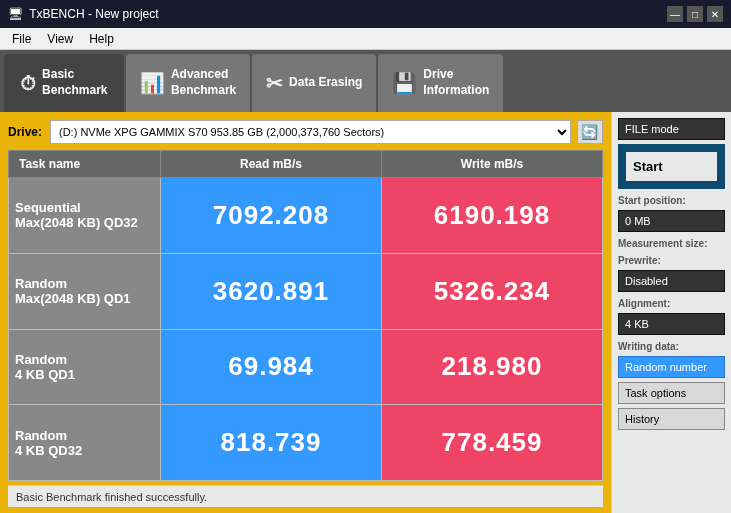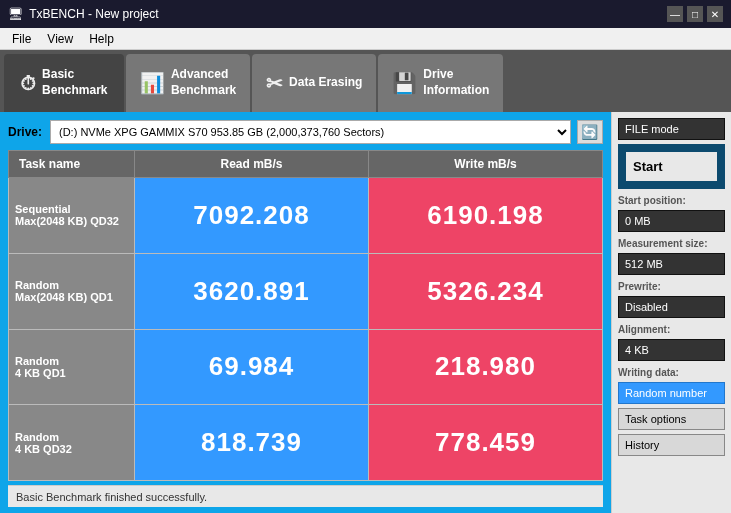--- a/index.html
+++ b/index.html
@@ -89,21 +89,21 @@
     .tab-btn .tab-text {
       text-align: left;
       line-height: 1.3;
     }
     .tab-icon {
       font-size: 20px;
       opacity: 0.9;
     }
     
     .main {
-      background: #0ea5e9;
+      background: #eab308;
       display: flex;
       height: calc(513px - 28px - 22px - 62px);
     }
     
     .left-panel {
       flex: 1;
       padding: 6px 8px;
       display: flex;
       flex-direction: column;
       gap: 4px;
@@ -158,24 +158,24 @@
       text-align: left;
     }
     .results-table td {
       padding: 4px 6px;
       border: 1px solid #bbb;
       vertical-align: middle;
     }
     .task-cell {
       background: #888;
       color: white;
-      font-size: 11px;
+      font-size: 13px;
       font-weight: bold;
       padding: 6px 10px;
-      width: 126px;
+      width: 152px;
     }
     .read-cell {
       background: #3399ff;
       text-align: center;
     }
     .write-cell {
       background: #ee4466;
       text-align: center;
     }
     .bench-value {
@@ -349,21 +349,20 @@
     </div>
 
   </div>
 
   <div class="right-panel">
     <button class="right-panel-btn dark">FILE mode</button>
     <button class="right-panel-btn start">Start</button>
     <div class="param-label">Start position:</div>
     <button class="right-panel-btn dark">0 MB</button>
     <div class="param-label">Measurement size:</div>
-    <button class="right-panel-btn dark">512 MB</button>
     <div class="param-label">Prewrite:</div>
     <button class="right-panel-btn dark">Disabled</button>
     <div class="param-label">Alignment:</div>
     <button class="right-panel-btn dark">4 KB</button>
     <div class="param-label">Writing data:</div>
     <button class="right-panel-btn blue">Random number</button>
     <button class="right-panel-btn">Task options</button>
     <button class="right-panel-btn">History</button>
   </div>
 

